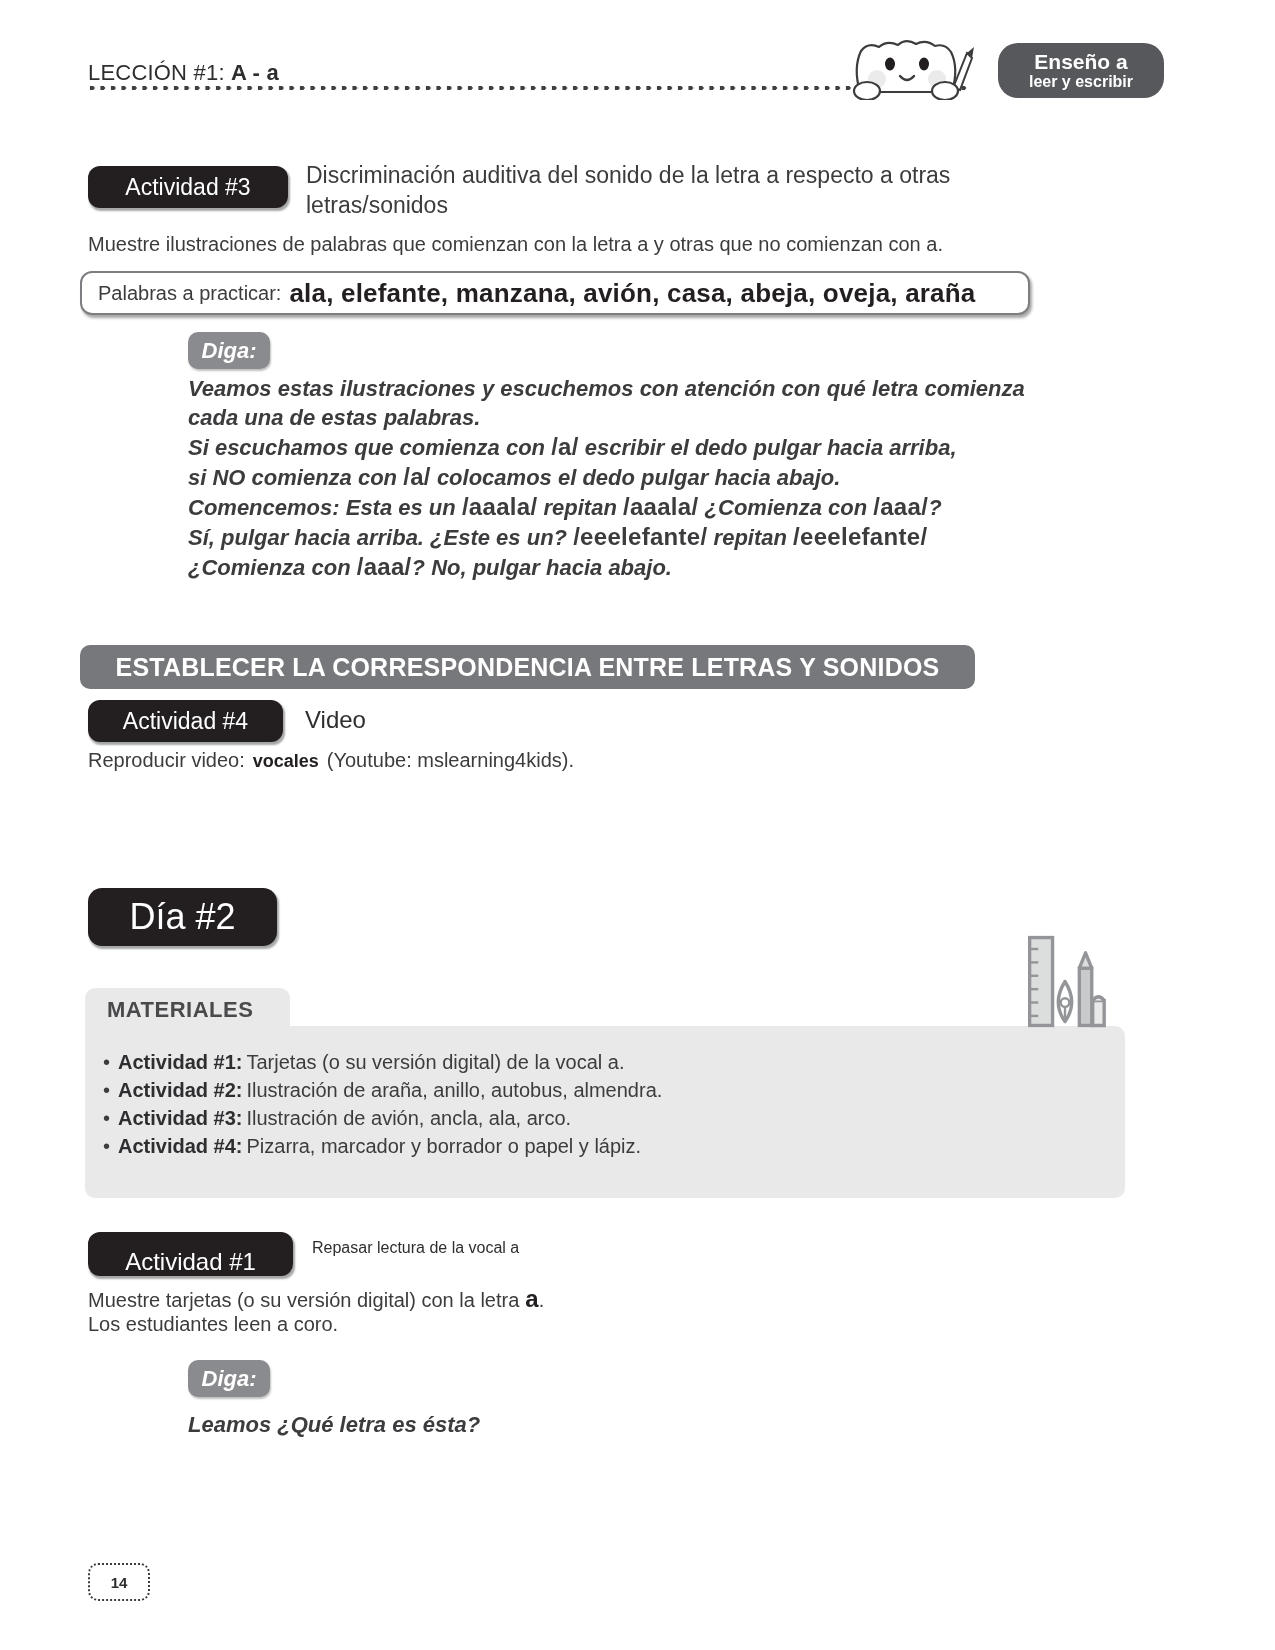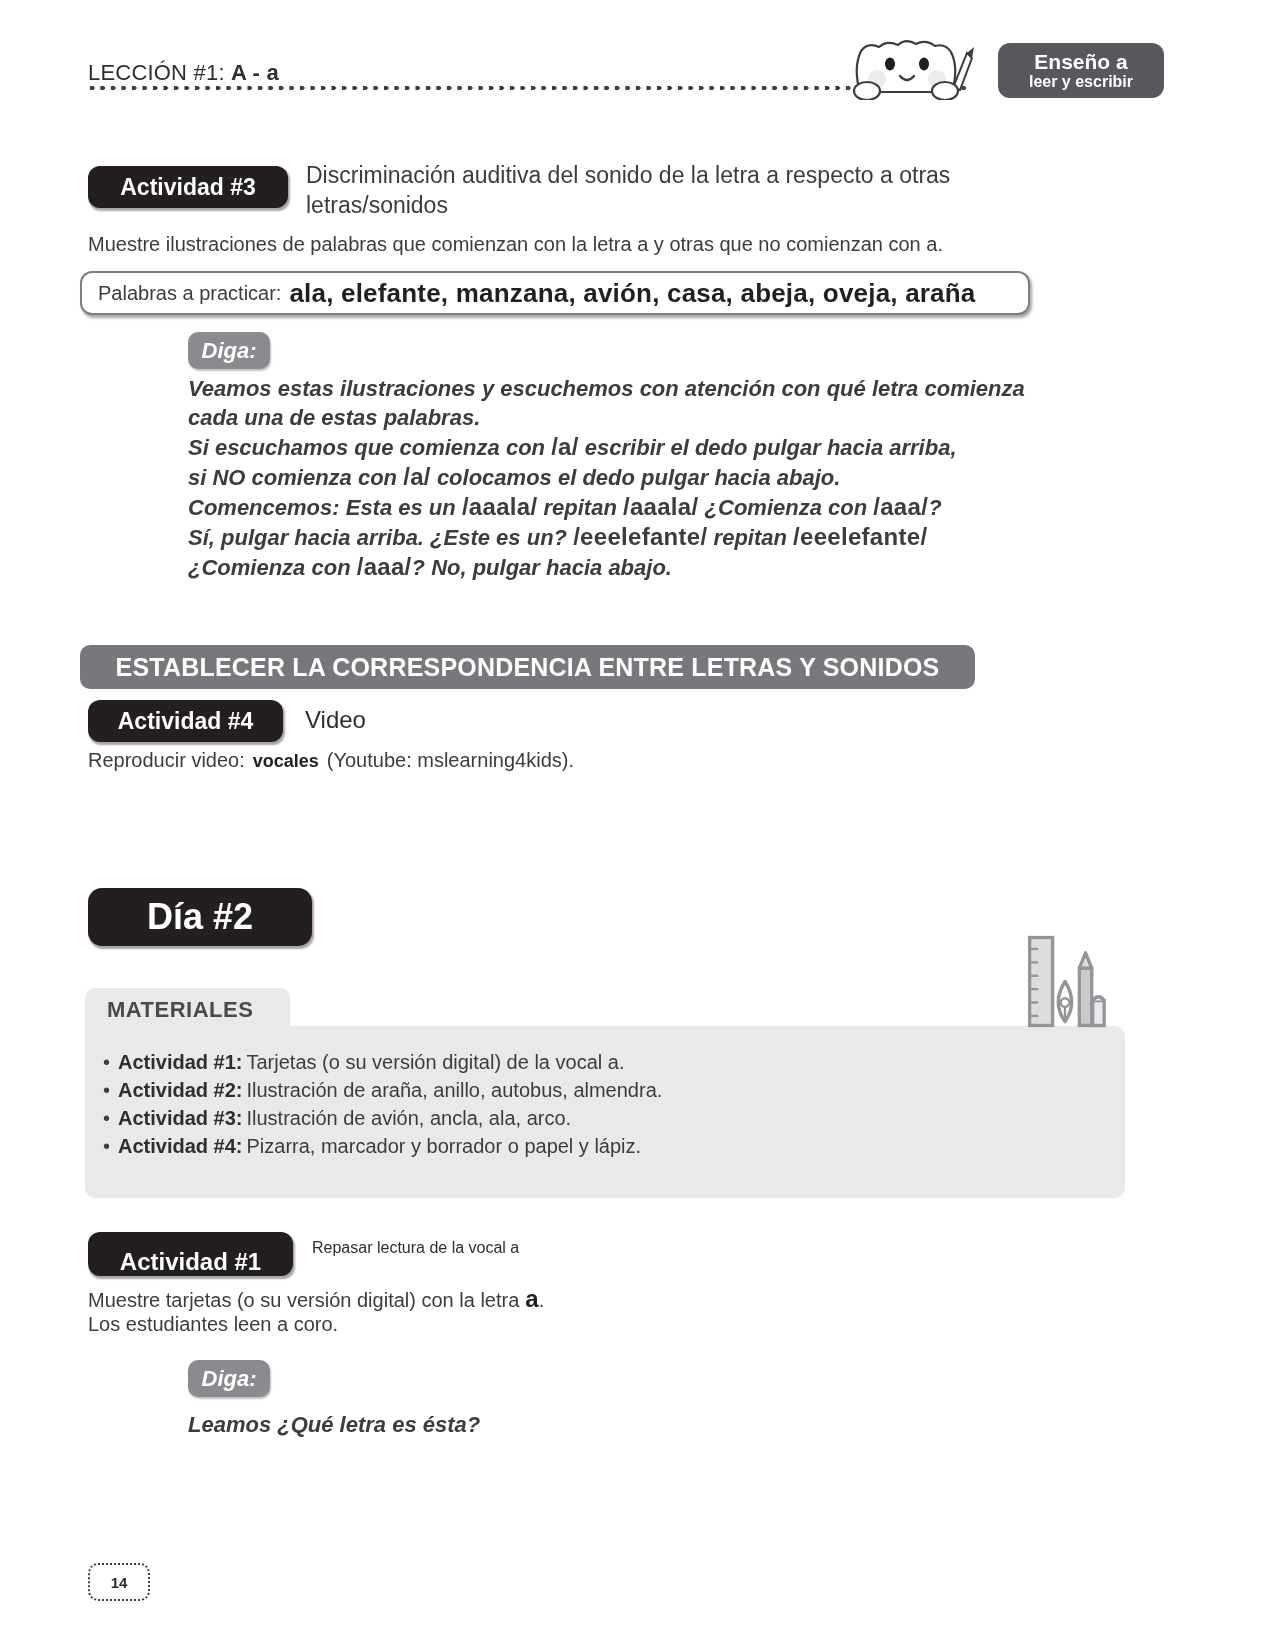--- a/index.html
+++ b/index.html
@@ -13,30 +13,30 @@
   
   .lesson-title{left:88px;top:60px;font-size:22px;color:#2e2e30;letter-spacing:.2px;}
   .lesson-title b{font-weight:700;}
   .dotted-line{
     left:88px;top:84px;width:880px;height:8px;
     background-image:radial-gradient(circle 2.3px at 4px 4px,#3f3f41 98%,transparent);
     background-size:10.5px 8px;background-repeat:repeat-x;
   }
   .mascot{left:840px;top:36px;}
   .brand-badge{
-    left:998px;top:43px;width:166px;height:55px;background:#57585b;border-radius:12px;
+    left:998px;top:43px;width:166px;height:55px;background:#57585b;border-radius:20px;
     display:flex;flex-direction:column;align-items:center;justify-content:center;
     color:#fff;font-weight:700;line-height:1.1;
   }
   .brand-badge .l1{font-size:21px;}
   .brand-badge .l2{font-size:16px;}
 
   
   .black-badge{
-    background:#231f20;color:#fff;font-weight:700;border-radius:12px;
+    background:#231f20;color:#fff;font-weight:400;border-radius:12px;
     display:flex;align-items:center;justify-content:center;
     box-shadow:1.5px 2.5px 2px rgba(0,0,0,.35);
   }
   .say-badge{
     background:#8a8b8e;color:#fff;font-weight:700;font-style:italic;border-radius:10px;
     display:flex;align-items:center;justify-content:center;font-size:22px;
     box-shadow:1px 2px 2px rgba(0,0,0,.25);
   }
   .body-text{font-size:20px;color:#3c3c3e;}
   .script-line{font-size:22px;font-weight:700;font-style:italic;color:#3c3c3e;
@@ -64,21 +64,21 @@
     display:flex;align-items:center;justify-content:center;white-space:nowrap;
   }
 
   
   .act4-badge{left:88px;top:700px;width:195px;height:42px;font-size:23px;}
   .act4-title{left:305px;top:706px;font-size:24px;color:#2e2e30;}
   .reproducir{left:88px;top:749px;display:flex;align-items:baseline;white-space:nowrap;}
   .reproducir .word{font-size:18px;font-weight:700;color:#231f20;margin:0 8px 0 8px;}
 
   
-  .day2-badge{left:88px;top:888px;width:224px;height:58px;font-size:36px;border-radius:14px;}
+  .day2-badge{left:88px;top:888px;width:189px;height:58px;font-size:36px;border-radius:14px;}
   .supplies{left:1022px;top:933px;z-index:3;}
   .materials-tab{
     left:85px;top:988px;width:205px;height:44px;background:#e9e9ea;
     border-radius:10px 10px 0 0;display:flex;align-items:center;z-index:1;
   }
   .materials-title{font-size:22px;font-weight:700;color:#4a4a4c;margin-left:22px;letter-spacing:.5px;}
   .materials-panel{
     left:85px;top:1026px;width:1040px;height:172px;background:#e9e9ea;
     border-radius:0 10px 10px 10px;z-index:2;
   }

